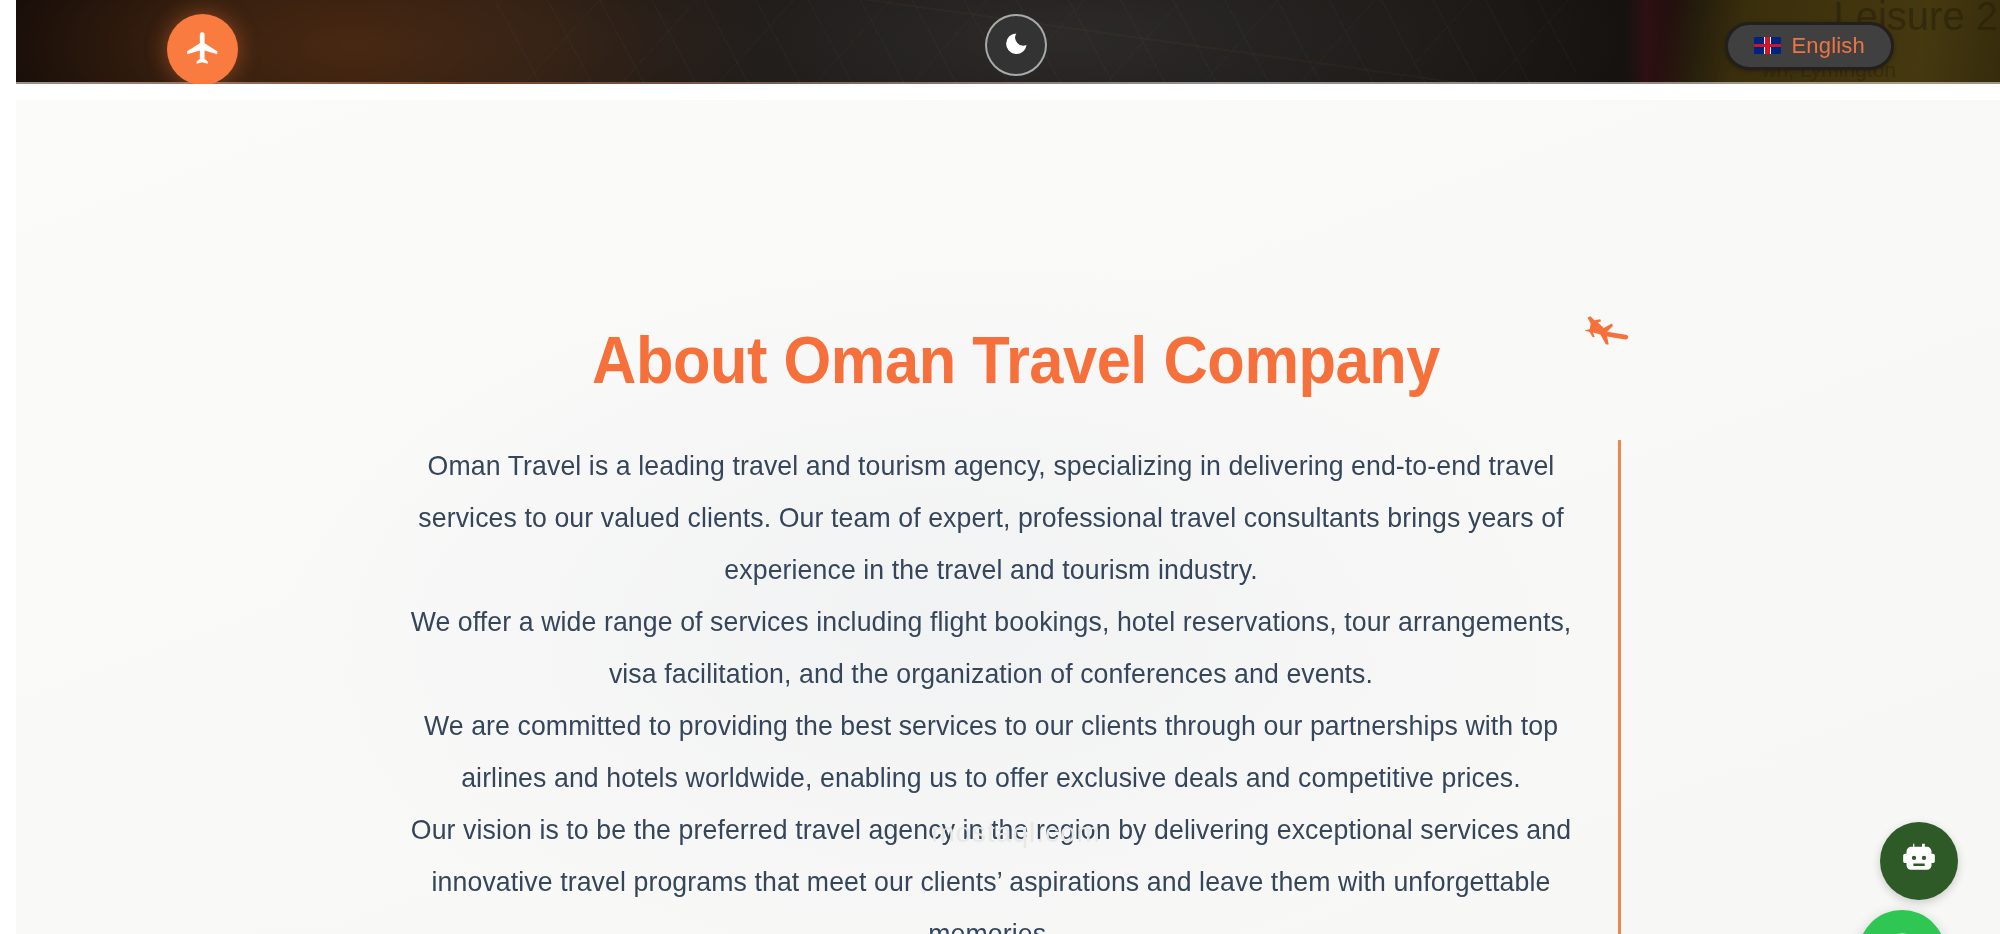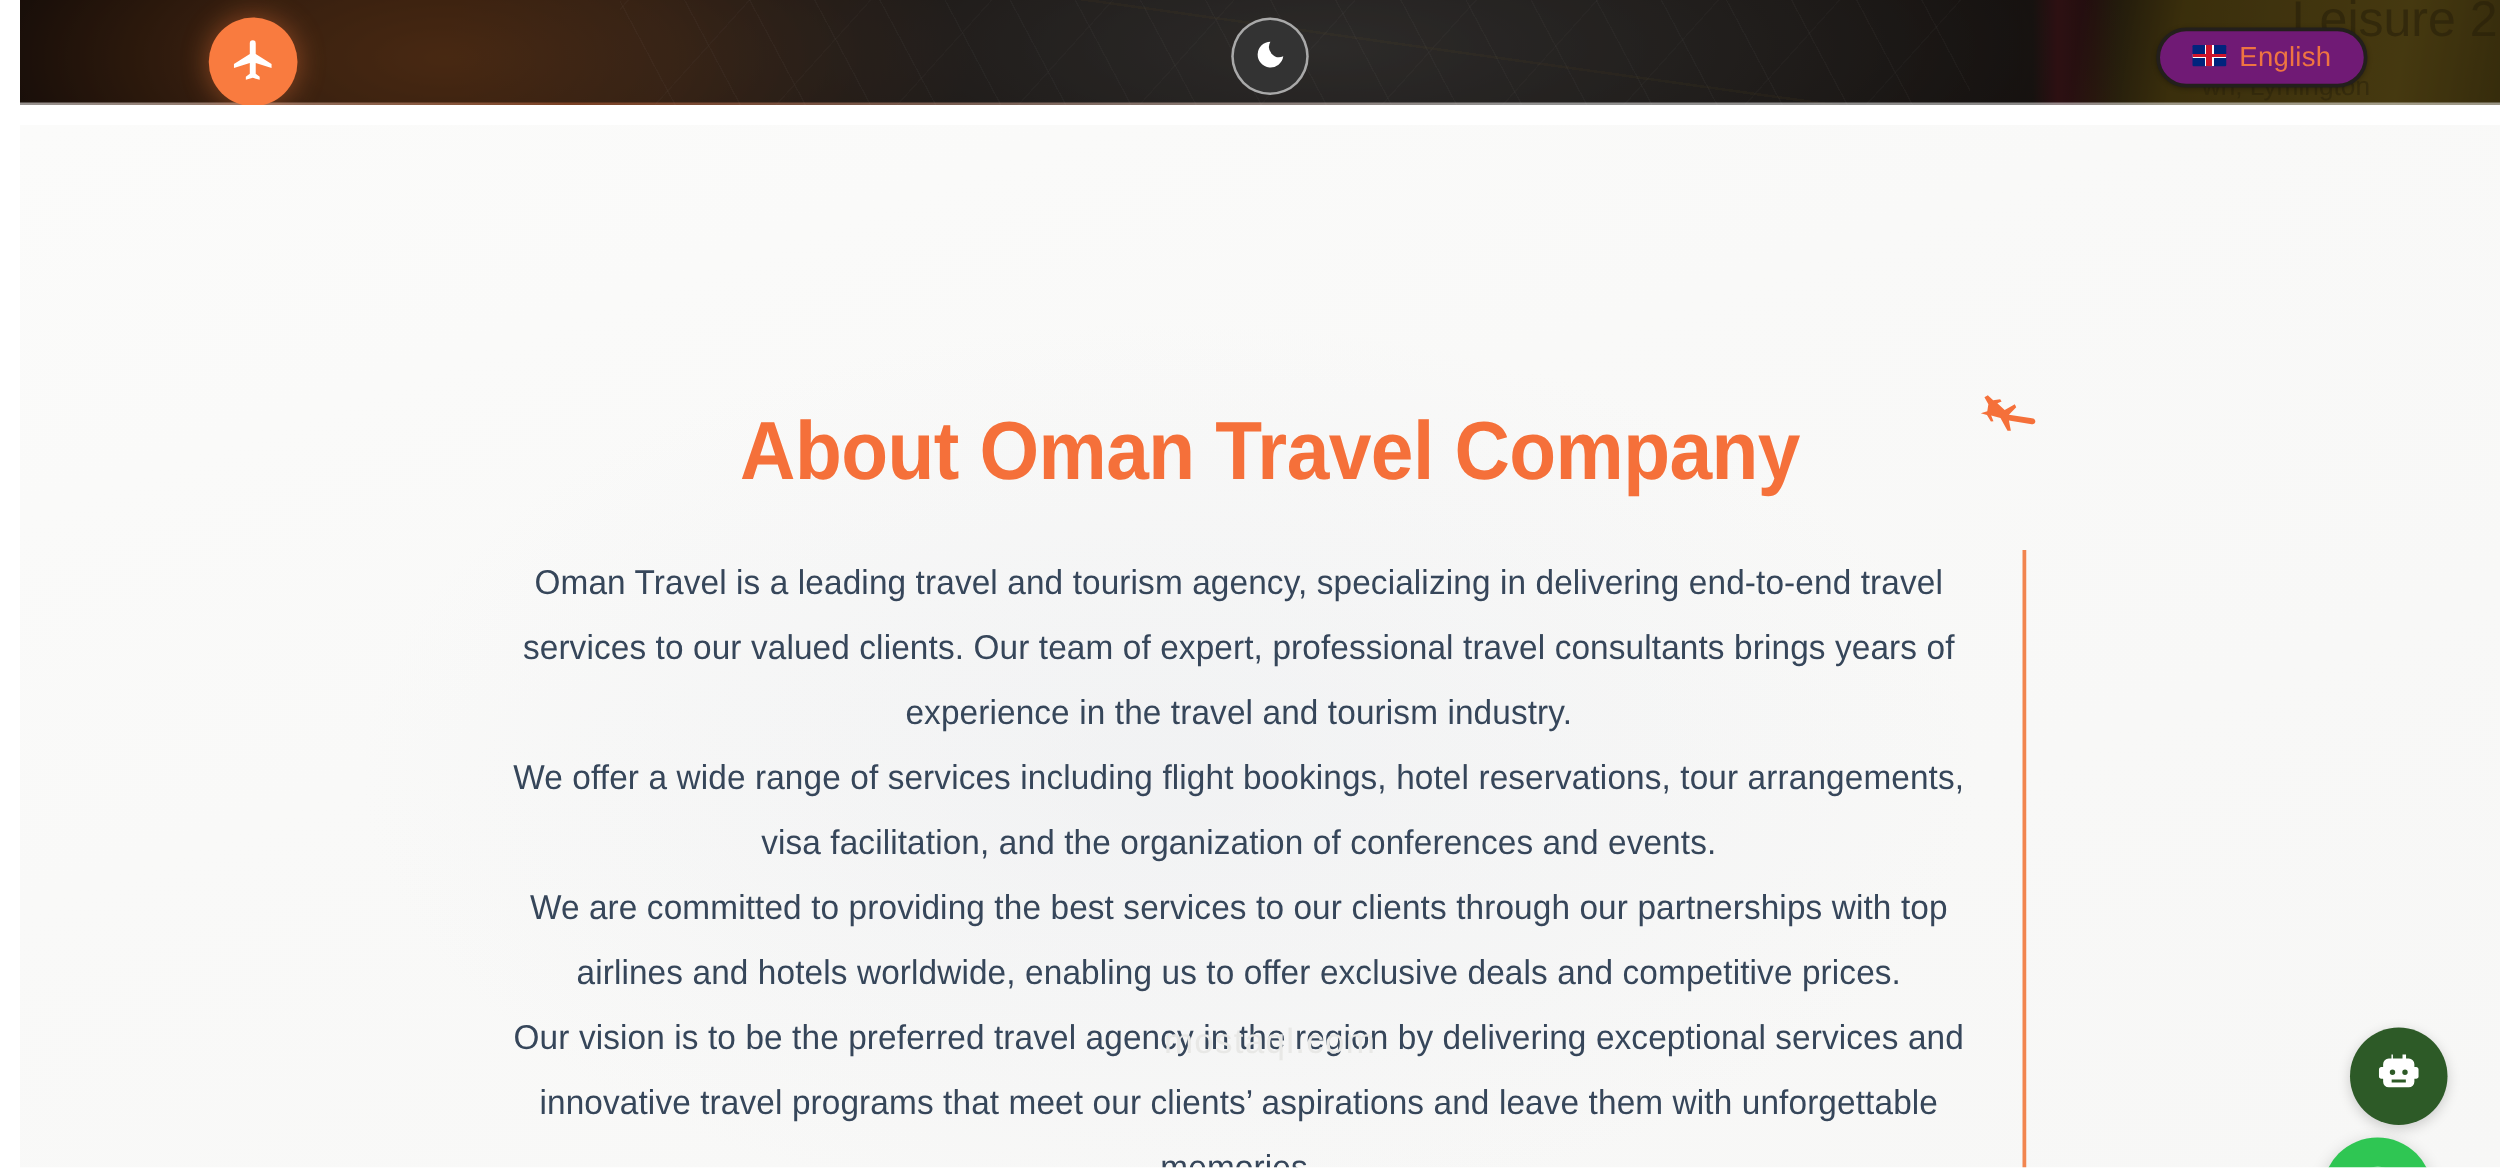--- a/index.html
+++ b/index.html
@@ -127,21 +127,21 @@
     cursor: pointer;
   }
   .theme-toggle svg { width: 26px; height: 26px; fill: #ffffff; }
 
   .lang-btn {
     position: absolute;
     right: 122px; top: 22px;
     height: 48px;
     padding: 0 26px;
     border-radius: 26px;
-    background: #701a75;
+    background: #404040;
     border: 3px solid #231f1c;
     display: flex; align-items: center; gap: 10px;
     cursor: pointer;
     box-shadow: 0 1px 4px rgba(0,0,0,0.3);
   }
   .lang-flag { font-size: 21px; line-height: 1; }
   .flag-uk {
     width: 27px; height: 17px;
     display: inline-block;
     position: relative;

